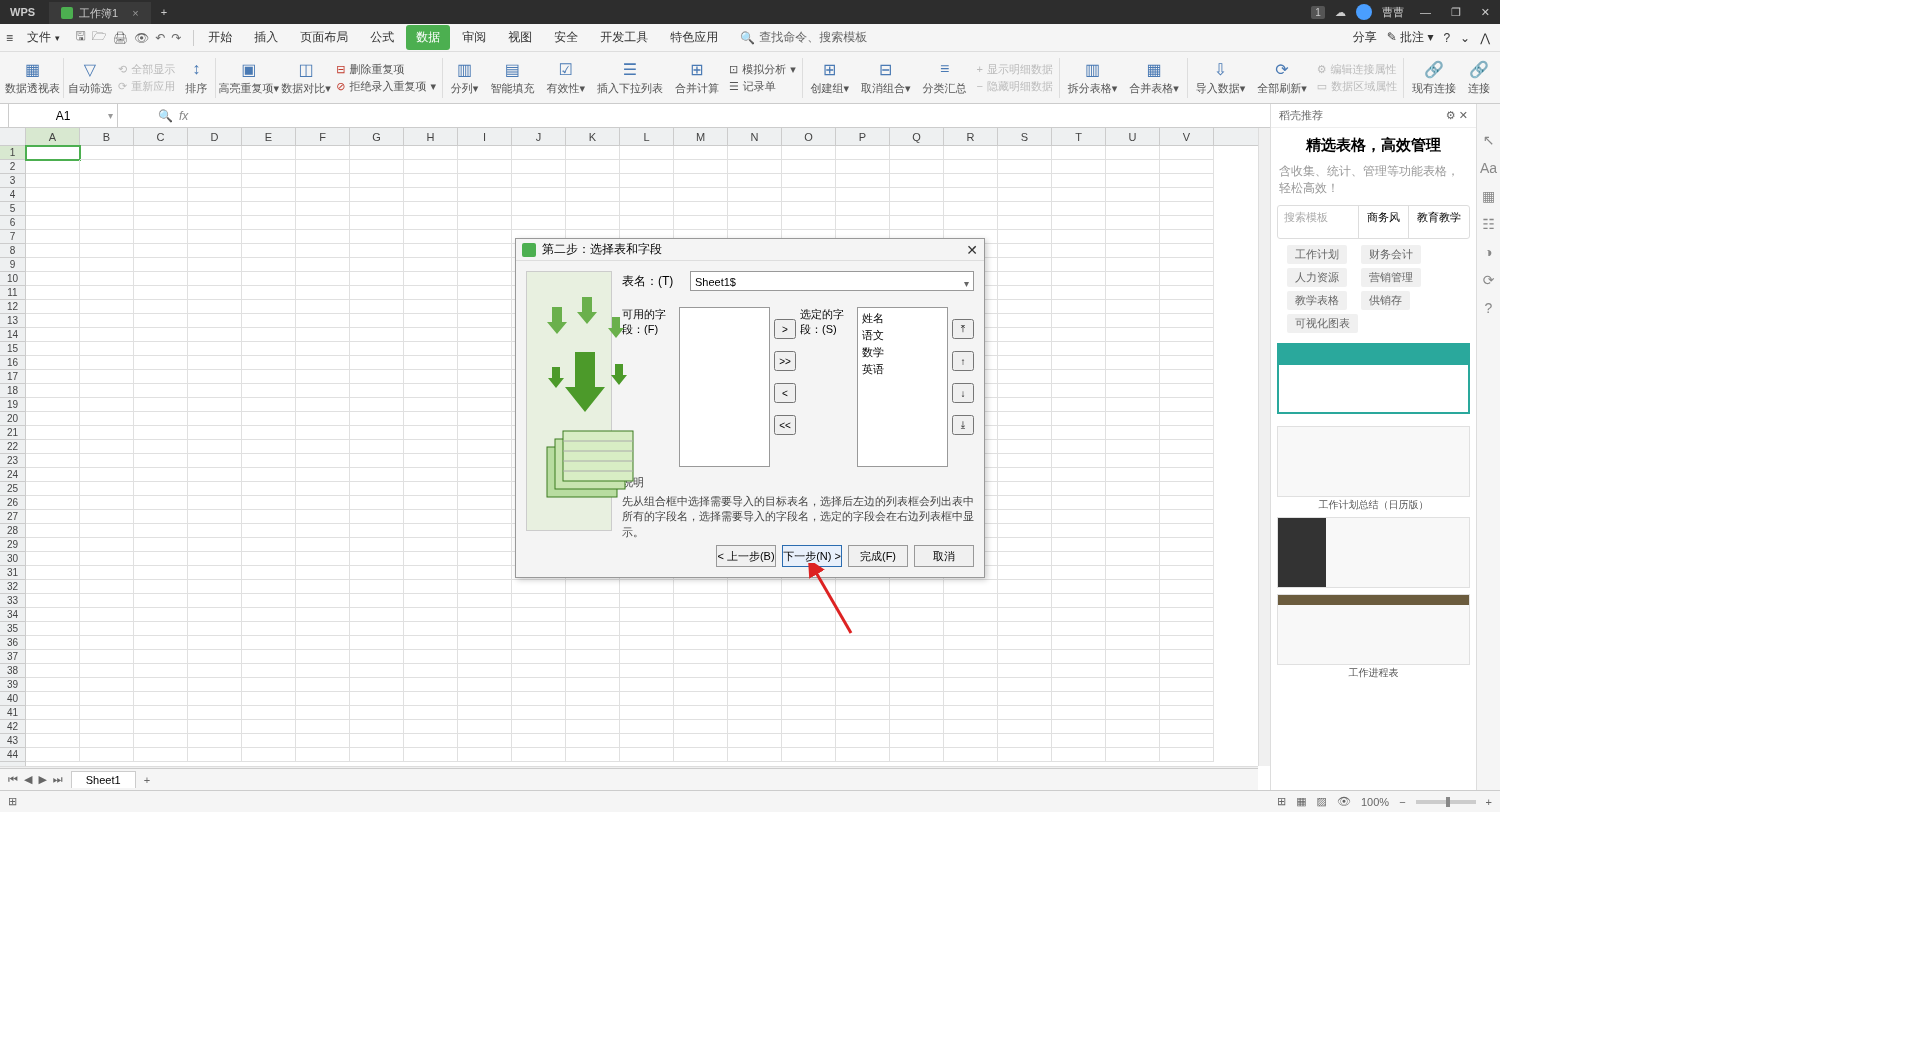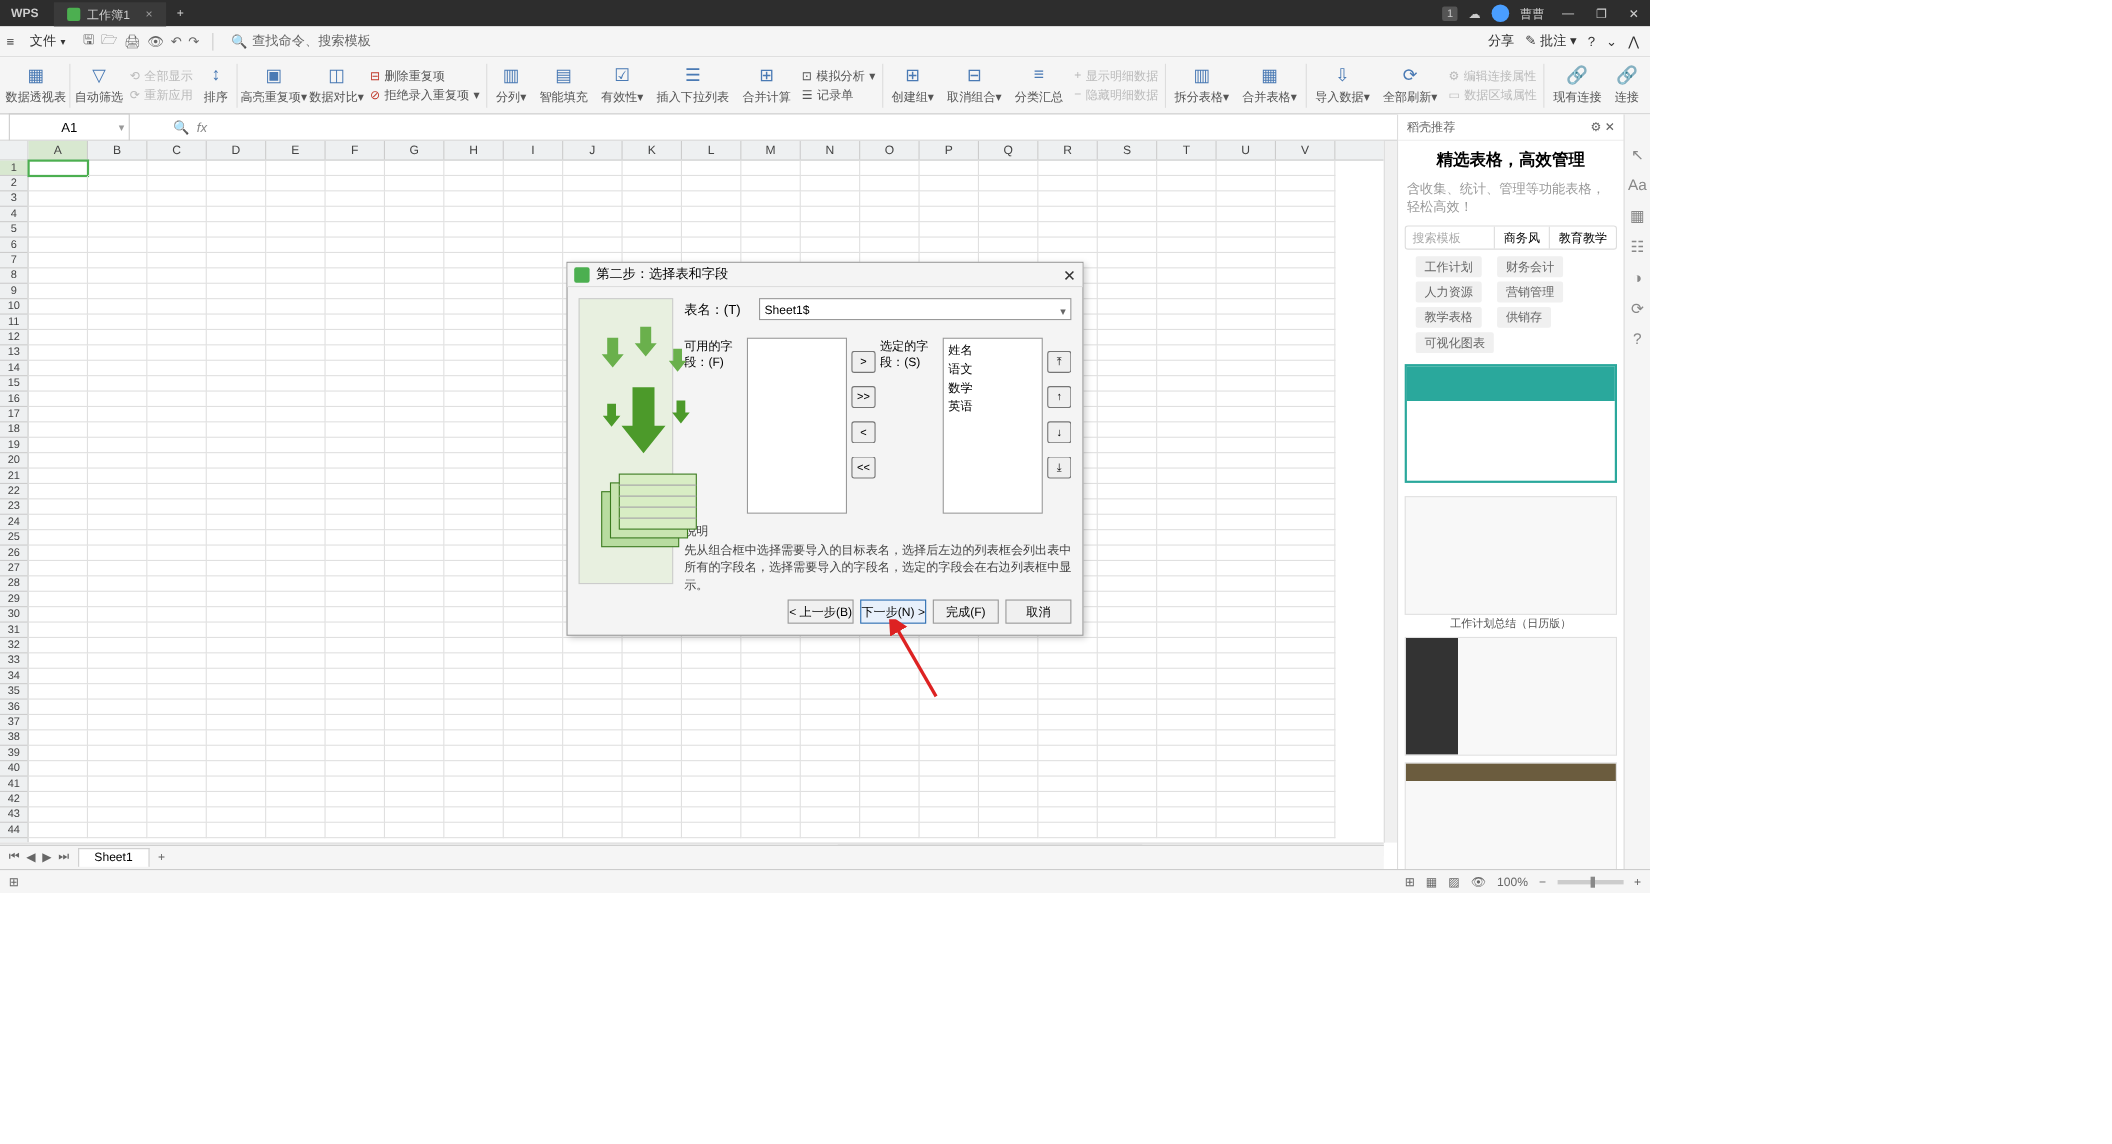--- a/index.html
+++ b/index.html
@@ -69,27 +69,27 @@
 .sheet-tabs { position: absolute; left: 0; right: 12px; bottom: 0; height: 22px; background: #f5f5f5; border-top: 1px solid #ccc; display: flex; align-items: center; font-size: 11px; }
 .sheet-tabs .nav { padding: 0 8px; color: #666; display: flex; gap: 6px; }
 .sheet-tabs .stab { padding: 2px 14px; background: #fff; border: 1px solid #ccc; border-bottom: none; margin-top: -1px; }
 .sheet-tabs .add { padding: 0 8px; cursor: pointer; color: #666; }
 
 
 .right-sidebar { position: absolute; top: 104px; right: 24px; width: 206px; bottom: 22px; border-left: 1px solid #ddd; background: #fff; display: flex; flex-direction: column; font-size: 12px; }
 .right-sidebar .hdr { padding: 4px 8px; border-bottom: 1px solid #eee; display: flex; align-items: center; justify-content: space-between; color: #666; font-size: 11px; }
 .right-sidebar .title { font-size: 15px; font-weight: bold; padding: 8px; text-align: center; }
 .right-sidebar .subtitle { font-size: 12px; color: #999; padding: 0 8px 8px; text-align: left; }
-.right-sidebar .search-box { margin: 0 6px 6px; height: 22px; border: 1px solid #ddd; border-radius: 3px; display: flex; }
+.right-sidebar .search-box { margin: 0 6px 6px; height: 34px; border: 1px solid #ddd; border-radius: 3px; display: flex; }
 .right-sidebar .search-box .sb { flex: 1; padding: 0 6px; font-size: 11px; color: #aaa; line-height: 22px; }
 .right-sidebar .search-box .cat { padding: 0 8px; border-left: 1px solid #ddd; font-size: 11px; line-height: 22px; }
 .right-sidebar .filter-row { display: flex; flex-wrap: wrap; gap: 4px; padding: 0 6px 6px; }
 .right-sidebar .filter { padding: 2px 8px; background: #f0f0f0; border-radius: 2px; font-size: 11px; color: #666; cursor: pointer; margin-left: 10px; }
 .right-sidebar .templates { flex: 1; overflow: hidden; padding: 4px 6px; }
-.right-sidebar .tmpl { width: 100%; height: 108px; background: #f8f8f8; border: 1px solid #e0e0e0; margin-bottom: 6px; position: relative; }
+.right-sidebar .tmpl { width: 100%; height: 71px; background: #f8f8f8; border: 1px solid #e0e0e0; margin-bottom: 6px; position: relative; }
 .right-sidebar .tmpl.highlight { border: 2px solid #2aa89c; }
 .right-sidebar .tmpl .tlabel { position: absolute; bottom: -16px; left: 0; right: 0; text-align: center; font-size: 10px; color: #555; }
 
 
 .icon-strip { position: absolute; top: 104px; right: 0; width: 24px; bottom: 22px; background: #f5f5f5; border-left: 1px solid #ddd; display: flex; flex-direction: column; align-items: center; gap: 12px; padding-top: 28px; }
 .icon-strip .ic { width: 16px; height: 16px; color: #888; cursor: pointer; display: flex; align-items: center; justify-content: center; font-size: 14px; }
 
 
 .status-bar { position: absolute; bottom: 0; left: 0; right: 0; height: 22px; background: #f5f5f5; border-top: 1px solid #ccc; display: flex; align-items: center; font-size: 11px; color: #666; padding: 0 8px; }
 .status-bar .right { margin-left: auto; display: flex; align-items: center; gap: 10px; }
@@ -164,20 +164,32 @@
     </span>
   <div class="qat">
     <span>🖫</span>
     <span>🗁</span>
     <span>🖨</span>
     <span>👁</span>
     <span>↶</span>
     <span>↷</span>
   </div>
   <div class="divider"></div>
+  <div class="tabs">
+    <span class="tab-item">开始</span>
+    <span class="tab-item">插入</span>
+    <span class="tab-item">页面布局</span>
+    <span class="tab-item">公式</span>
+    <span class="tab-item active">数据</span>
+    <span class="tab-item">审阅</span>
+    <span class="tab-item">视图</span>
+    <span class="tab-item">安全</span>
+    <span class="tab-item">开发工具</span>
+    <span class="tab-item">特色应用</span>
+  </div>
   <div class="search">
     <span>🔍</span>
     <span>查找命令、搜索模板</span>
   </div>
   <div class="right">
     <span>分享</span>
     <span>✎ <span>批注</span> ▾</span>
     <span>?</span>
     <span>⌄</span>
     <span>⋀</span>

